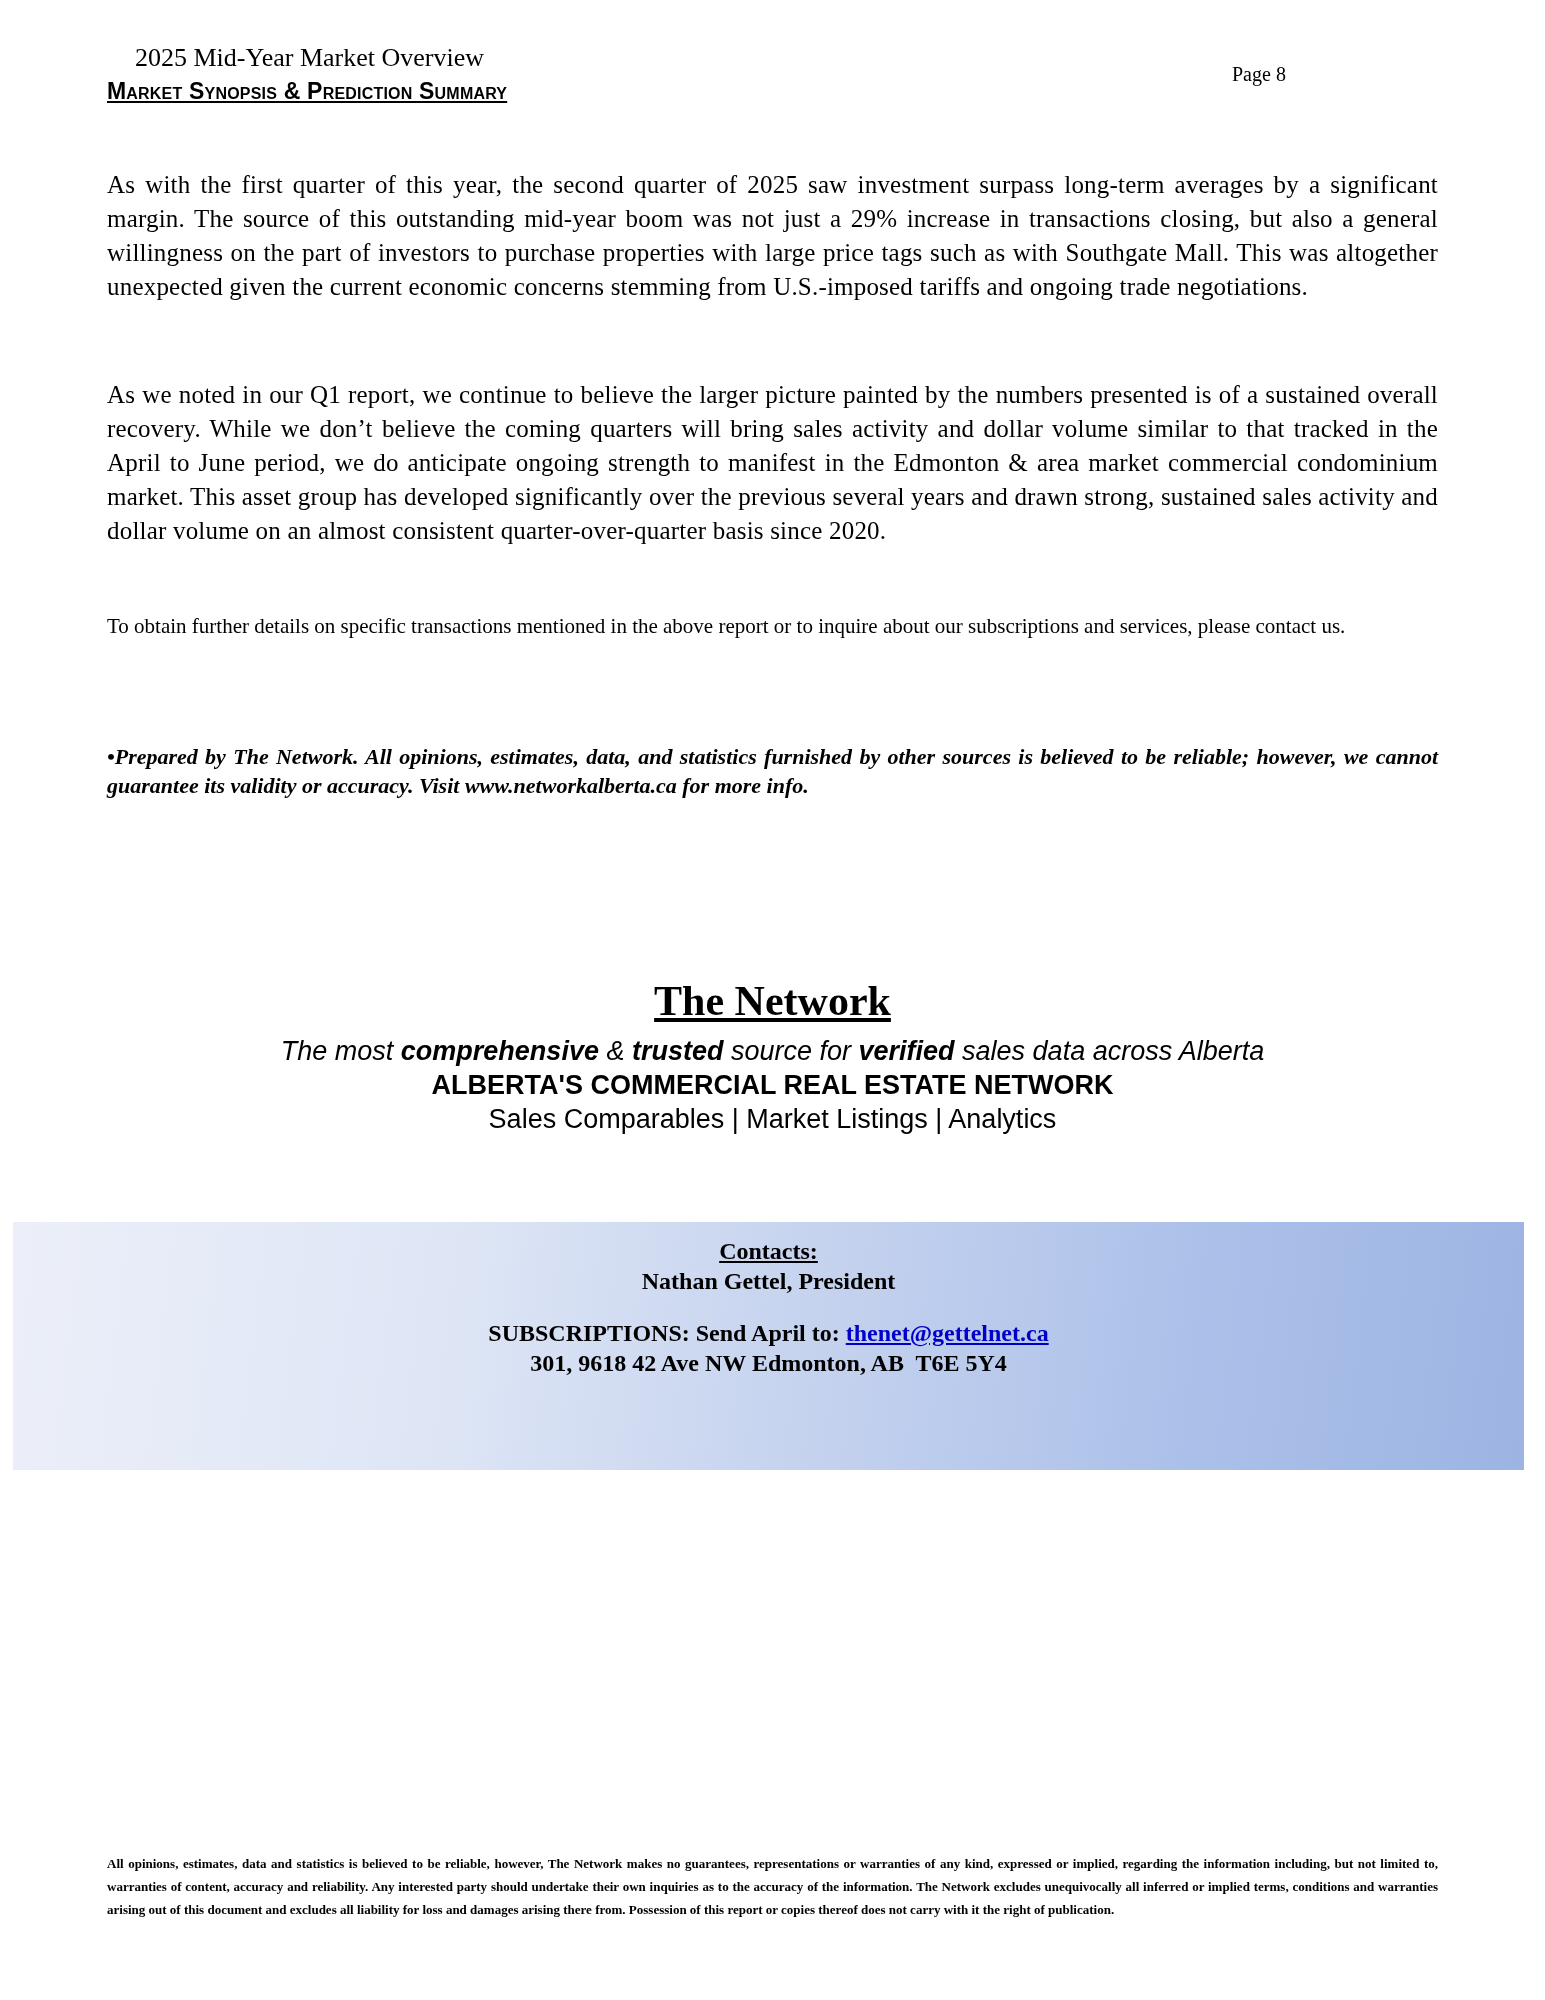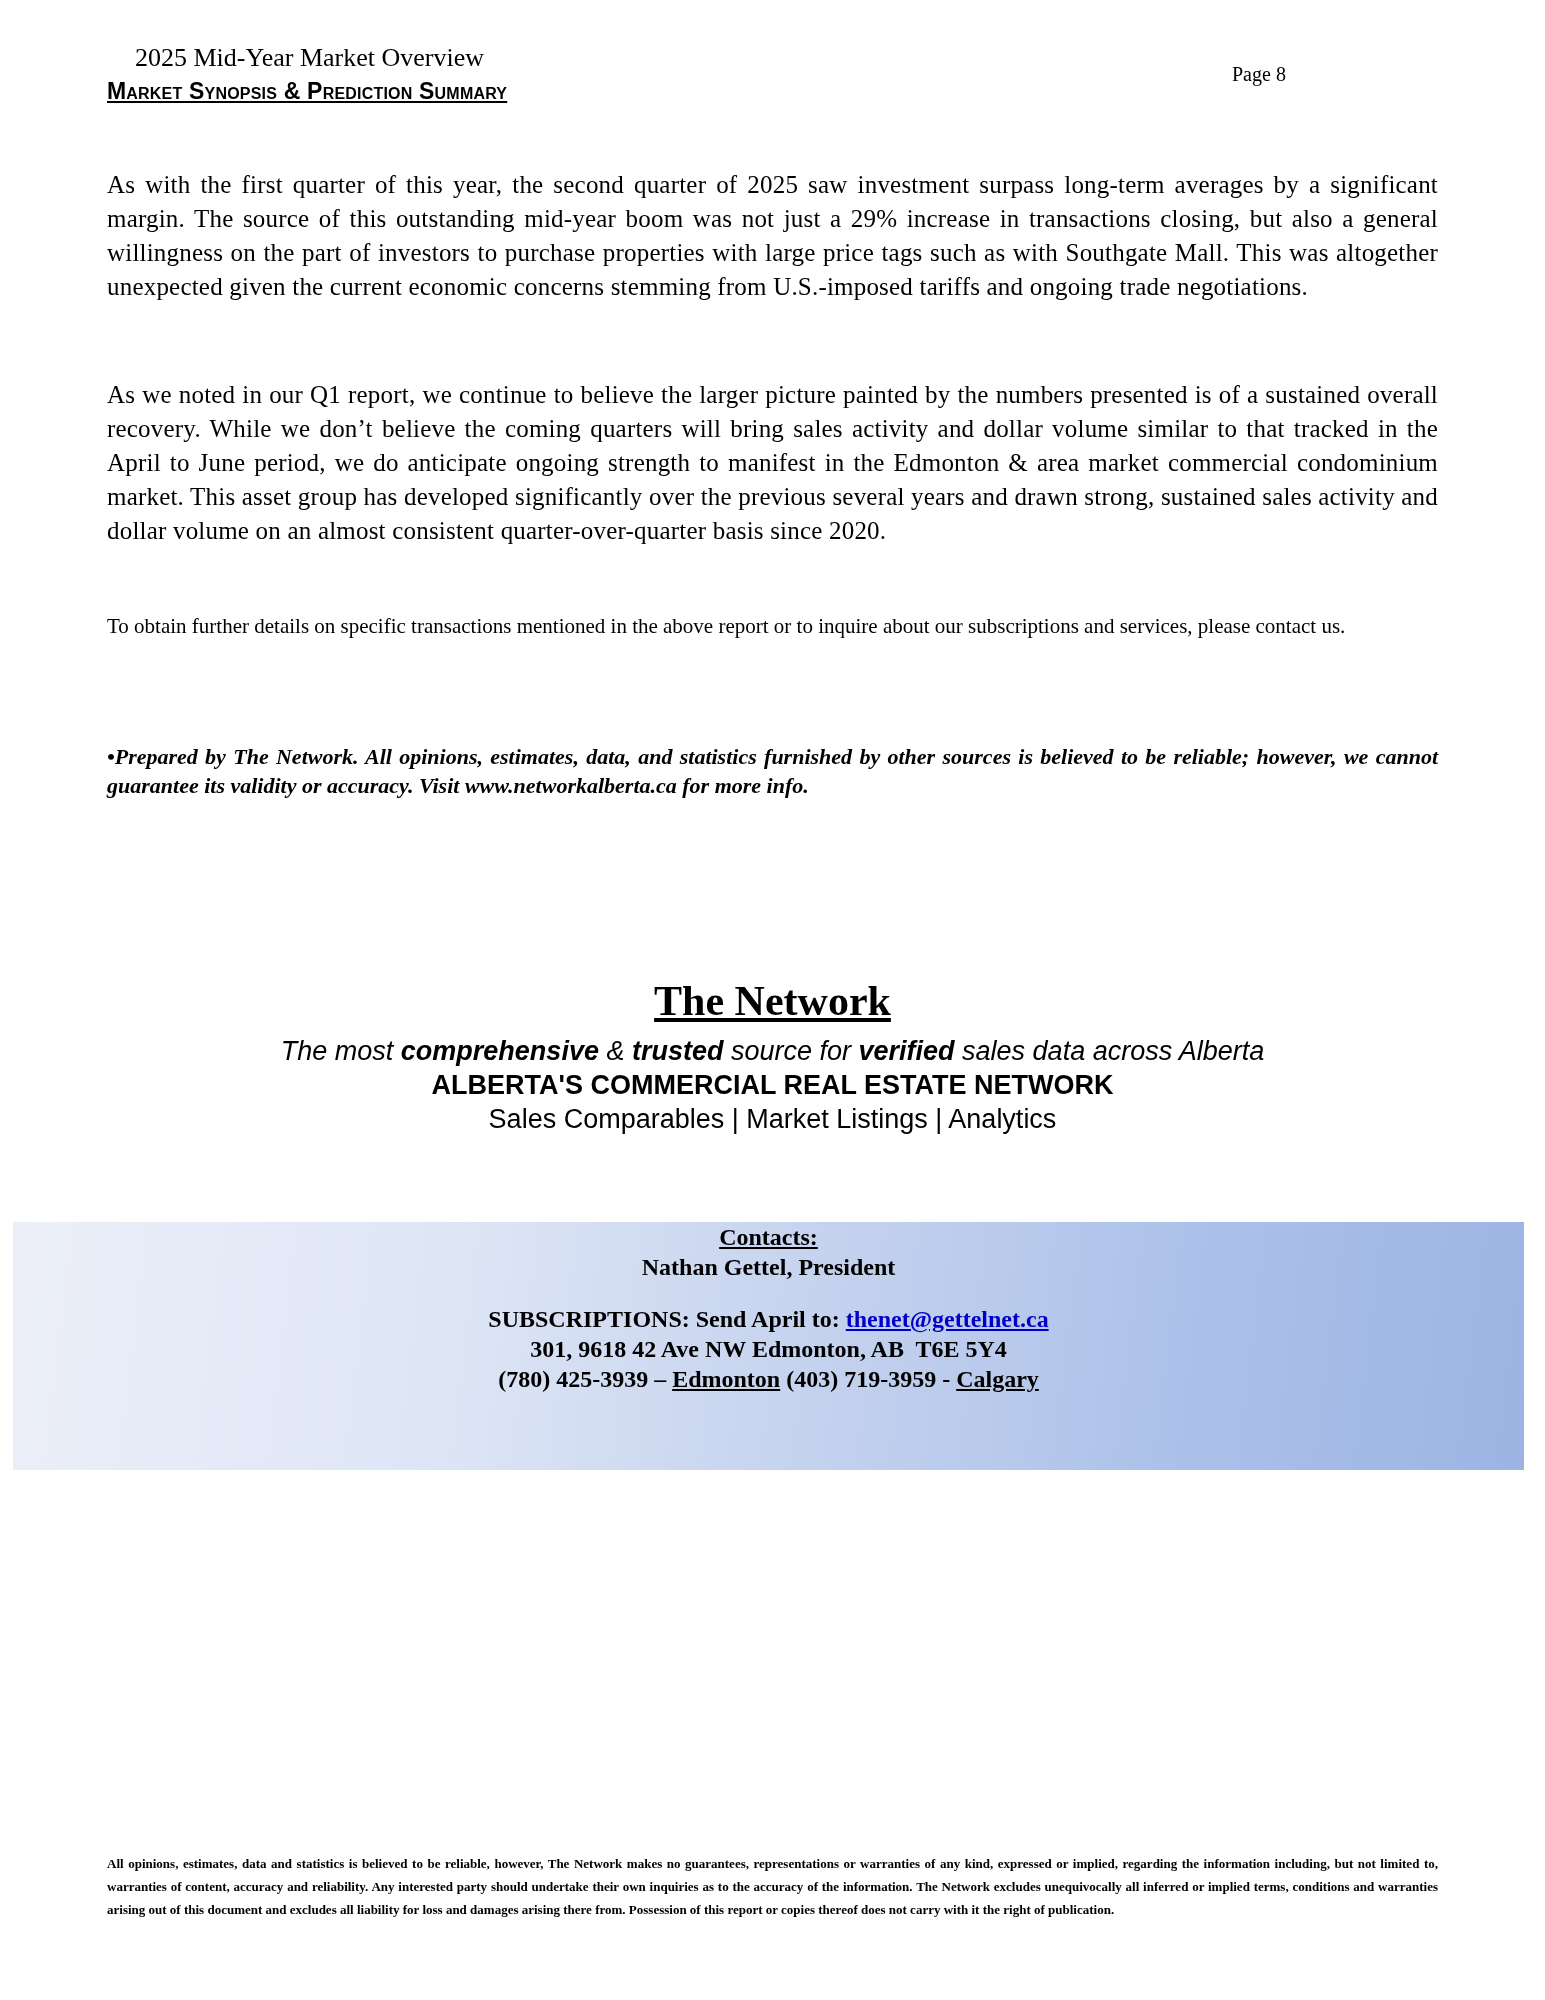--- a/index.html
+++ b/index.html
@@ -57,21 +57,21 @@
   .brand-network {
     font-family: "Liberation Sans", sans-serif;
     font-weight: bold; font-size: 27px; line-height: 34px;
   }
   .brand-services {
     font-family: "Liberation Sans", sans-serif;
     font-size: 27px; line-height: 34px;
   }
   .contacts-box {
     position: absolute; left: 13px; top: 1222px; width: 1511px; height: 248px;
-    box-sizing: border-box; padding-top: 0;
+    box-sizing: border-box; padding-top: 14px;
     text-align: center; font-weight: bold;
     font-size: 24px; line-height: 30px;
     background: linear-gradient(97deg,
       var(--box-left, #eceff9) 0%,
       #dde5f5 30%,
       #c3d1ee 55%,
       #abc0e9 78%,
       var(--box-right, #9db4e3) 100%);
   }
   .contacts-gap { height: 22px; }
@@ -116,20 +116,17 @@
   </div>
 
   <div class="contacts-box">
     <div><span class="u">Contacts:</span></div>
     <div>Nathan Gettel, President</div>
     <div class="contacts-gap"></div>
     <div>
       <span>SUBSCRIPTIONS: Send April to: </span><span class="link-email">thenet@gettelnet.ca</span>
     </div>
     <div class="pre">301, 9618 42 Ave NW Edmonton, AB  T6E 5Y4</div>
-    <div>
-      <span>(780) 425-3939 – </span><span class="link-city">Edmonton</span><span> (403) 719-3959 - </span><span class="link-city">Calgary</span>
-    </div>
   </div>
 
   <p class="footer">All opinions, estimates, data and statistics is believed to be reliable, however, The Network makes no guarantees, representations or warranties of any kind, expressed or implied, regarding the information including, but not limited to, warranties of content, accuracy and reliability. Any interested party should undertake their own inquiries as to the accuracy of the information. The Network excludes unequivocally all inferred or implied terms, conditions and warranties arising out of this document and excludes all liability for loss and damages arising there from.  Possession of this report or copies thereof does not carry with it the right of publication.</p>
 
 </div>
 
 </body></html>

